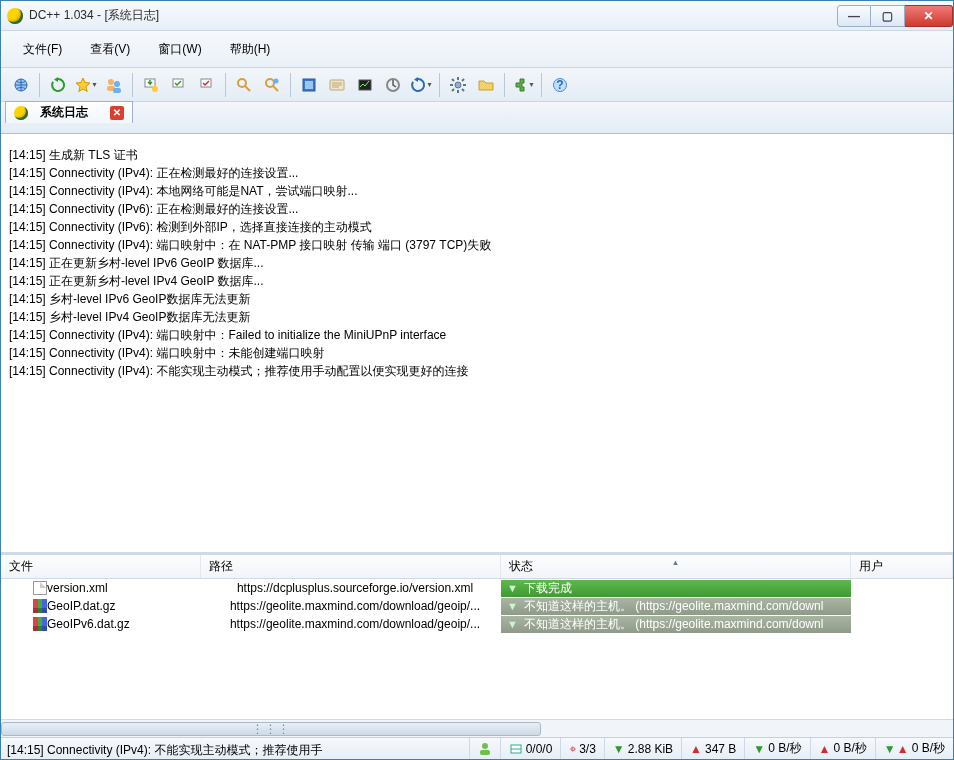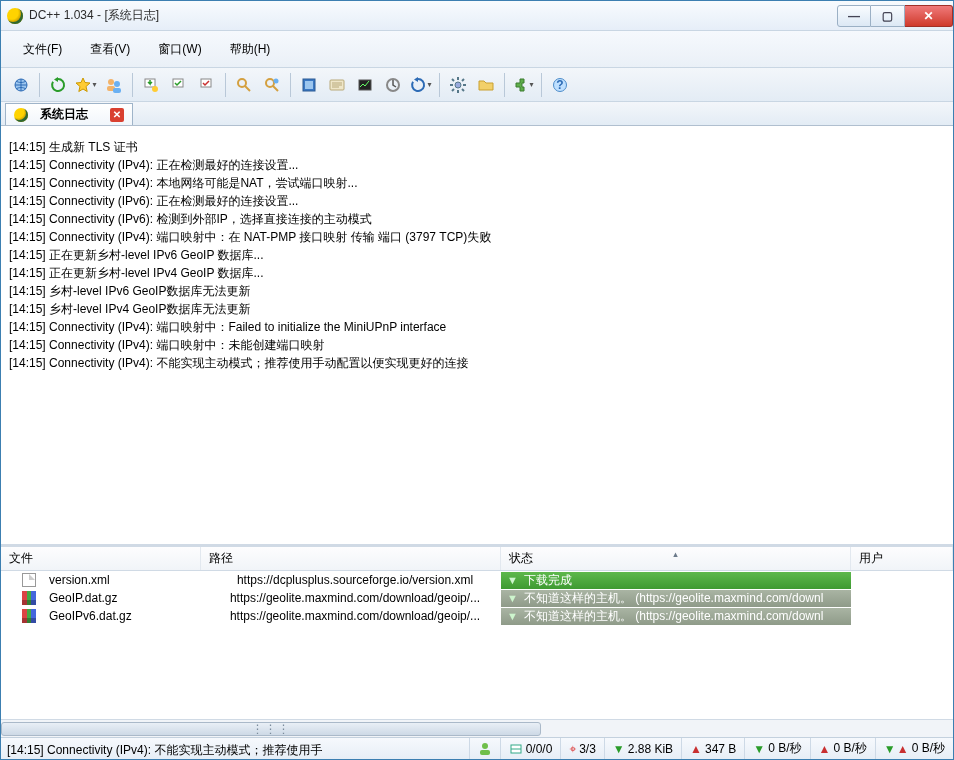--- a/index.html
+++ b/index.html
@@ -19,42 +19,42 @@
 .menu-bar span { padding:2px 18px 2px 10px; cursor:default; }
 
 
 .toolbar { height:34px; background:linear-gradient(#f3f6fa,#e3ecf5); display:flex; align-items:center; padding:0 6px; border-bottom:1px solid #c9d6e3; }
 .tb-btn { width:24px; height:24px; margin:0 2px; display:flex; align-items:center; justify-content:center; border:1px solid transparent; border-radius:3px; cursor:pointer; }
 .tb-sep { width:1px; height:24px; background:#b9c8d8; margin:0 4px; }
 .drop-arrow::after { content:"▾"; font-size:8px; color:#555; margin-left:1px; }
 .ico { width:16px; height:16px; display:block; }
 
 
-.tab-strip { height:24px; background:linear-gradient(#f3f6fa,#e3ecf5); display:flex; align-items:flex-end; padding:0 4px; border-bottom:1px solid #b0bfcf; }
+.tab-strip { height:32px; background:linear-gradient(#f3f6fa,#e3ecf5); display:flex; align-items:flex-end; padding:10px 4px; border-bottom:1px solid #b0bfcf; }
 .tab { height:22px; background:linear-gradient(#fff,#f1f6fb); border:1px solid #9fb4c9; border-bottom:none; display:flex; align-items:center; padding:0 8px; gap:6px; position:relative; }
 .tab .dot { width:14px; height:14px; background:radial-gradient(circle at 30% 30%,#ffd300 0 40%,#c9a000 60%); border-radius:50%; box-shadow:inset -2px -2px 0 #2e6832; }
 .tab .tab-close { width:14px; height:14px; background:#d94030; border-radius:2px; display:flex; align-items:center; justify-content:center; color:#fff; font-size:10px; font-weight:bold; margin-left:10px; }
 .tab-label { font-weight:bold; padding:0 6px; }
 
 
 .log { flex:0 0 auto; height:420px; padding:12px 8px; background:#fff; overflow:auto; font-size:13px; line-height:18px; border-bottom:2px solid #d0dae5; white-space:pre; }
 .log .line { white-space:pre; }
 
 
 .dl-pane { flex:1; display:flex; flex-direction:column; background:#fff; border-top:1px solid #d0dae5; overflow:hidden;text-align:center; }
 .dl-head { display:flex; height:24px; border-bottom:1px solid #d0dae5; background:linear-gradient(#fdfdfe,#f1f4f8); }
 .dl-head div { padding:4px 8px; border-right:1px solid #e2e8ef; display:flex; align-items:center; }
 .dl-col-file { width:200px; }
 .dl-col-path { width:300px; }
 .dl-col-status { width:350px; position:relative; }
 .dl-col-status .sort-arrow { position:absolute; left:50%; top:2px; transform:translateX(-50%); font-size:9px; color:#6b7a8a; }
 .dl-col-user { flex:1; }
 .dl-rows { overflow:auto; flex:1; }
 .dl-row { display:flex; height:18px; align-items:center; }
-.dl-row .c-file { width:200px; padding-left:21px; display:flex; align-items:center; gap:13px; }
+.dl-row .c-file { width:200px; padding-left:32px; display:flex; align-items:center; gap:0; }
 .dl-row .c-path { width:300px; padding-left:8px; overflow:hidden; text-overflow:ellipsis; white-space:nowrap; }
 .dl-row .c-status { width:350px; margin-right:0; color:#fff; padding-left:6px; display:flex; align-items:center; gap:6px; overflow:hidden; white-space:nowrap; }
 .dl-row .c-user { flex:1; }
 .status-ok { background:linear-gradient(#5eb84c,#3e9a32); }
 .status-err { background:linear-gradient(#a9b4a3,#8f9b89); color:#e8efe5; }
 .file-ico { width:14px; height:14px; border:1px solid #999; background:#fff; position:relative; }
 .file-ico::before { content:""; position:absolute; right:0; top:0; border:3px solid #ccc; border-top-color:transparent; border-right-color:transparent; }
 .geo-ico { width:14px; height:14px; background:
   linear-gradient(90deg,#d44 0 33%,#4a4 33% 66%,#46d 66% 100%);
   box-shadow:inset 0 -5px 0 rgba(0,0,0,.25); }

